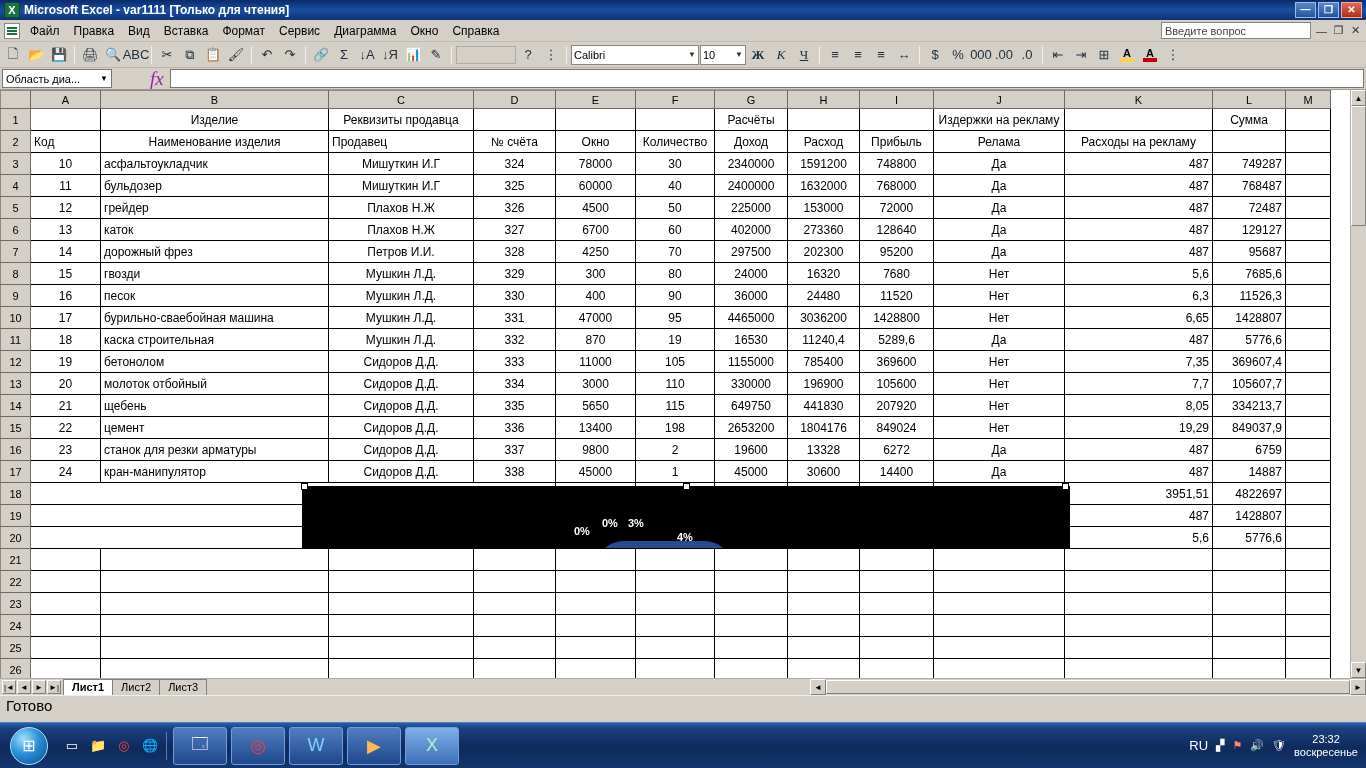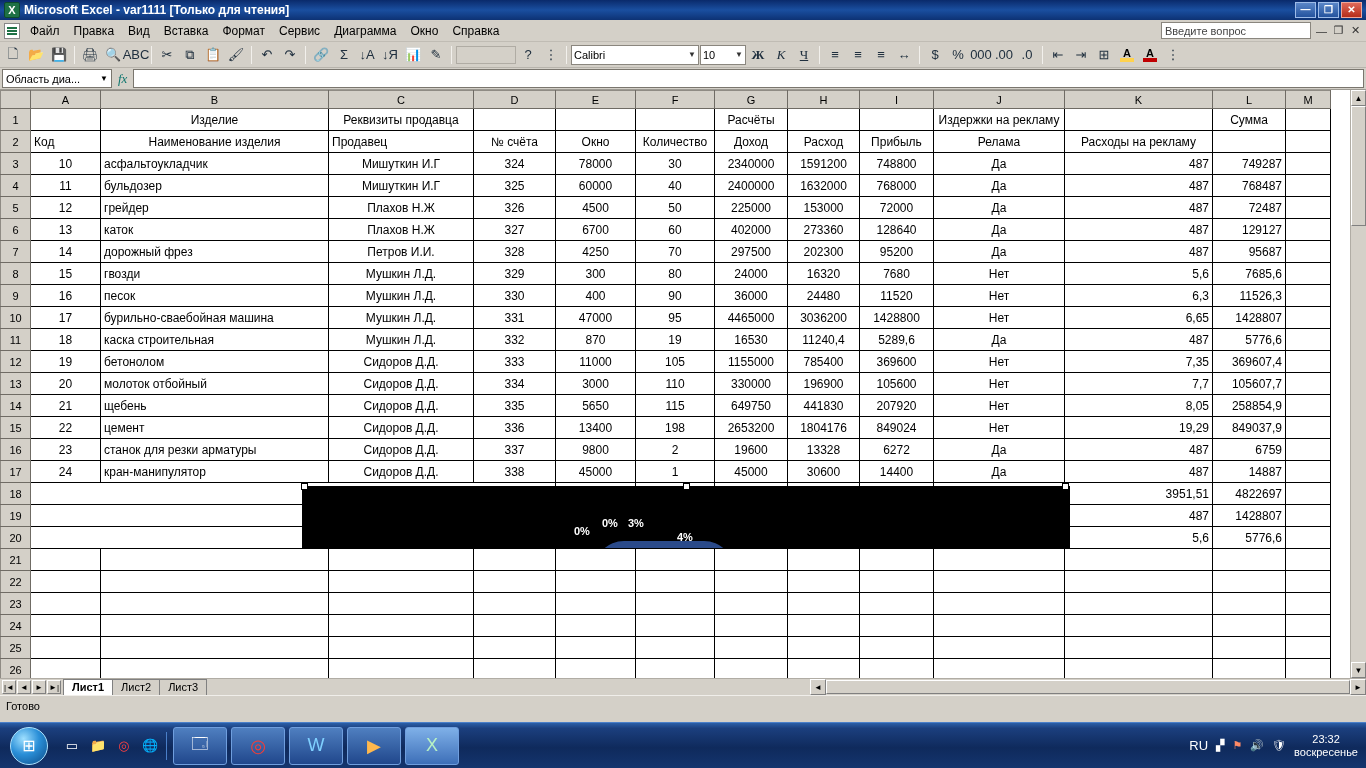--- a/index.html
+++ b/index.html
@@ -111,21 +111,21 @@
     display: flex; align-items: center;
     border-bottom: 1px solid #9d9a93;
     padding: 1px 2px;
   }
   .namebox {
     width: 110px; height: 19px; background: #fff; border: 1px solid #7a766e;
     font-size: 11px; display: flex; align-items: center; padding: 0 3px;
   }
   .namebox .arrow { margin-left: auto; font-size: 8px; }
   .fx-area { display: flex; align-items: center; gap: 6px; padding: 0 6px; }
-  .fx { font-family: "Liberation Serif", serif; font-style: italic; font-size: 13px; color: #0f766e; }
+  .fx { font-family: "Liberation Serif", serif; font-style: italic; font-size: 19px; color: #a21caf; margin-left: 32px; }
   .formula-input {
     flex: 1; height: 19px; background: #fff; border: 1px solid #7a766e;
     font-size: 12px; padding: 0 3px; display: flex; align-items: center;
   }
 
   
   .gridwrap {
     position: relative;
     height: 588px;
     background: #fff;
@@ -210,21 +210,21 @@
   .hscroll {
     flex: 1; display: flex; align-items: center; height: 16px;
     background: #d4d0c8;
   }
   .hthumb { background: #d4d0c8; border: 1px solid #fff; border-right-color:#808080; border-bottom-color:#808080; height: 14px; }
 
   
   .statusbar {
     height: 20px; background: #d4d0c8;
     display: flex; align-items: center;
-    font-size: 11px; padding: 0 6px;
+    font-size: 15px; padding: 0 6px;
     border-top: 1px solid #f0eeea;
   }
 
   
   .chart-obj {
     position: absolute;
     left: 302px; top: 396px;
     width: 768px; height: 62px;
     background: #000;
     overflow: hidden;
@@ -639,21 +639,21 @@
             <td class="cell ta-l">щебень</td>
             <td class="cell ta-c">Сидоров Д.Д.</td>
             <td class="cell ta-c">335</td>
             <td class="cell ta-c">5650</td>
             <td class="cell ta-c">115</td>
             <td class="cell ta-c">649750</td>
             <td class="cell ta-c">441830</td>
             <td class="cell ta-c">207920</td>
             <td class="cell ta-c">Нет</td>
             <td class="cell ta-r">8,05</td>
-            <td class="cell ta-r">258854,9</td>
+            <td class="cell ta-r">334213,7</td>
             <td class="empty"></td>
           </tr>
           <tr>
             <td class="rowhdr">15</td>
             <td class="cell ta-c">22</td>
             <td class="cell ta-l">цемент</td>
             <td class="cell ta-c">Сидоров Д.Д.</td>
             <td class="cell ta-c">336</td>
             <td class="cell ta-c">13400</td>
             <td class="cell ta-c">198</td>

